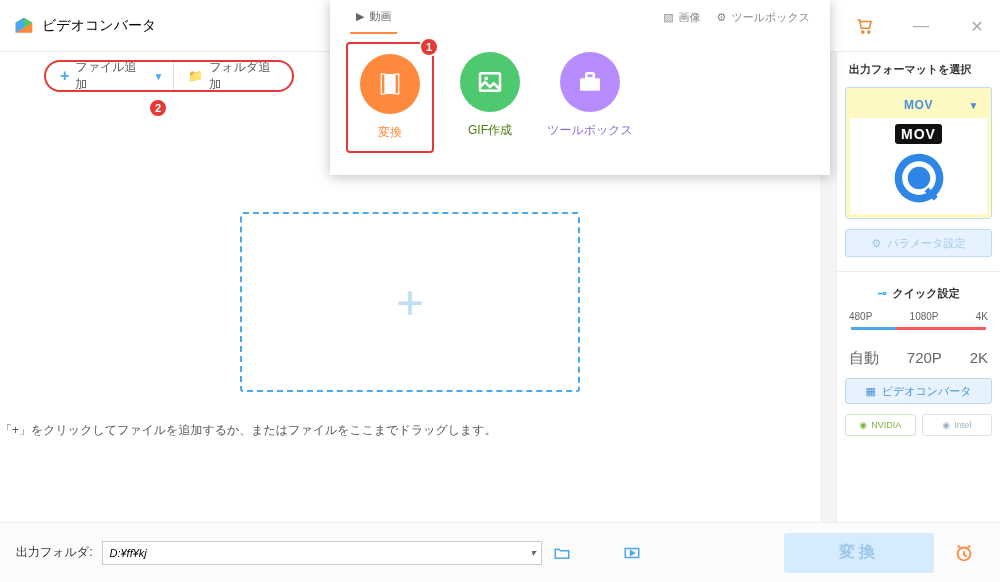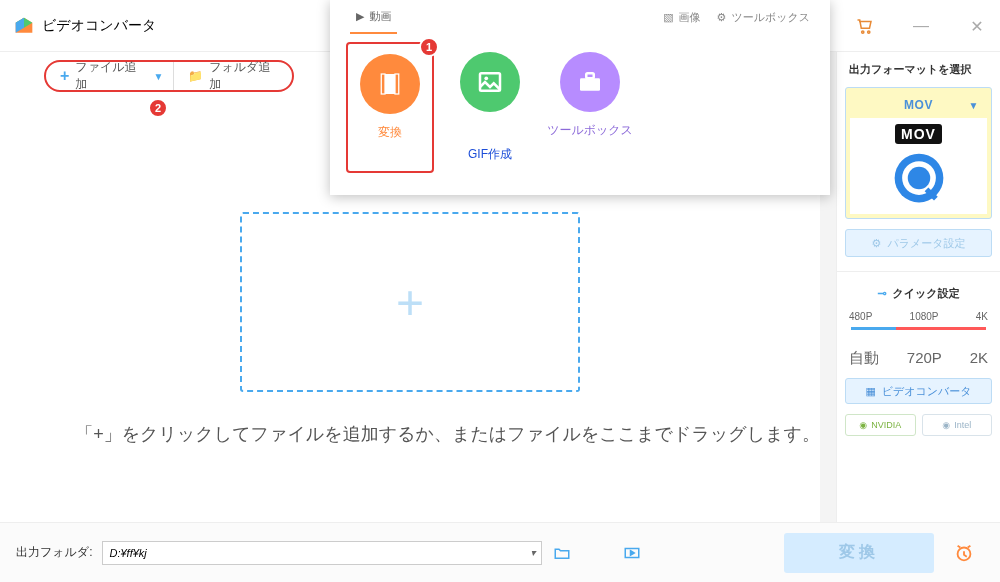--- a/index.html
+++ b/index.html
@@ -32,28 +32,28 @@
   .p-tab.active { border-bottom: 2px solid #ff8a3d; color: #666; }
   .p-tab:nth-child(3){ margin-left:auto; }
   .popup-row { display: flex; gap: 12px; padding: 8px 16px; }
   .card { width: 88px; display: flex; flex-direction: column; align-items: center; gap: 10px; padding: 10px 0; border-radius: 4px; position: relative; }
   .card.selected { border: 2px solid #e53935; }
   .card-icon { width: 60px; height: 60px; border-radius: 50%; display: flex; align-items: center; justify-content: center; }
   .card-label { font-size: 12px; }
   .c-orange .card-icon { background: #ff8a3d; }
   .c-orange .card-label { color: #ff8a3d; }
   .c-green .card-icon { background: #4ec96f; }
-  .c-green .card-label { color: #1d4ed8; margin-top: 24px; }
+  .c-green .card-label { color: #4d7c0f; }
   .c-blue .card-icon { background: #b78cff; }
   .c-blue .card-label { color: #8c6ad9; }
   .card-icon svg { width: 30px; height: 30px; fill: #fff; }
 
   .dropzone { position: absolute; left: 240px; top: 160px; width: 340px; height: 180px; border: 2px dashed #49a9ee; background: #fff; border-radius: 3px; }
   .drop-plus { position: absolute; left: 50%; top: 50%; transform: translate(-50%,-50%); color: #bddff7; font-size: 48px; font-weight: 200; }
-  .drop-hint { position: absolute; top: 370px; left: 0; right: 0; text-align: right; font-size: 18px; color: #555; }
+  .drop-hint { position: absolute; top: 370px; left: 0; right: 0; text-align: left; font-size: 12px; color: #555; }
 
   .sidebar { position: absolute; right: 0; top: 52px; bottom: 60px; width: 164px; background: #fff; border-left: 1px solid #eee; padding: 10px 8px; display: flex; flex-direction: column; gap: 10px; }
   .side-title { font-size: 11px; font-weight: bold; color: #333; text-align: left; padding-left: 4px; }
   .fmt-block { background: #fef9c3; border: 1px solid #bcdcf5; border-radius: 3px; padding: 4px; }
   .fmt-head { height: 26px; display: flex; align-items: center; justify-content: center; position: relative; color: #4a90d9; font-size: 12px; letter-spacing: .5px; font-weight: bold; }
   .fmt-head .tri { position: absolute; right: 8px; color: #4a90d9; font-size: 10px; }
   .fmt-body { background: #fff; padding: 6px 0; display: flex; flex-direction: column; align-items: center; gap: 4px; }
   .mov-badge { background: #111; color: #fff; font-size: 14px; font-weight: bold; padding: 2px 6px; border-radius: 3px; letter-spacing: 1px; }
   .qt-logo { width: 60px; height: 60px; }
   .param-btn { height: 28px; background: #e6f3ff; border: 1px solid #bcdcf5; border-radius: 3px; display: flex; align-items: center; justify-content: center; font-size: 11px; color: #9ec8e8; gap: 6px; }

